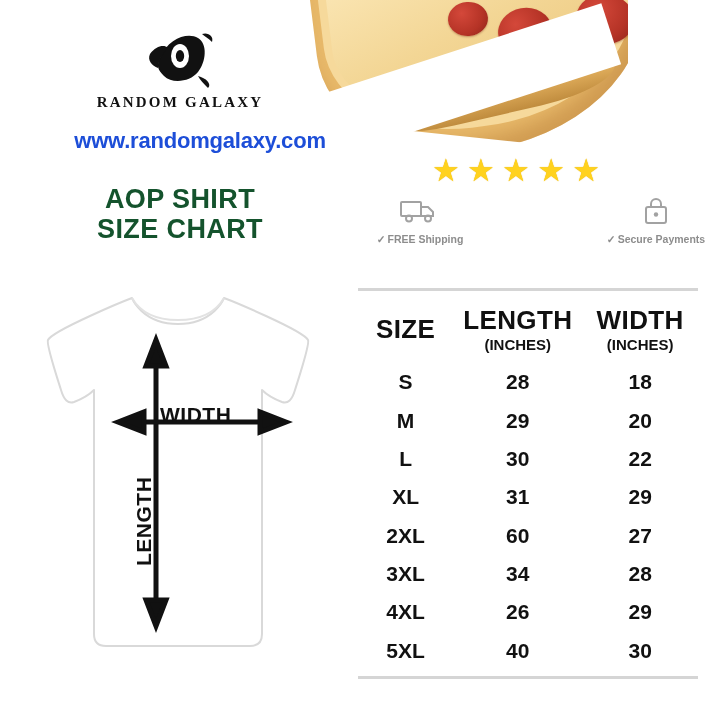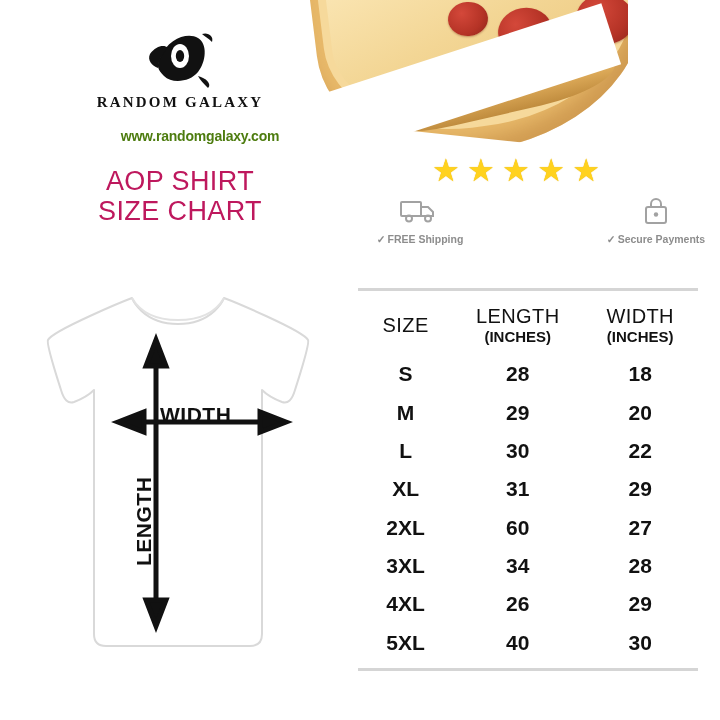--- a/index.html
+++ b/index.html
@@ -94,31 +94,31 @@
   }
   .brand-name {
     font-size: 15px;
     font-weight: bold;
     letter-spacing: 2.2px;
     color: #111;
     font-family: "Liberation Serif", serif;
   }
   .brand-url {
     margin-top: 17px;
-    font-size: 14px;
+    font-size: 22px;
     font-weight: bold;
-    color: #4d7c0f;
+    color: #1d4ed8;
     letter-spacing: -0.2px;
     padding-left: 40px;
   }
   .chart-title {
-    margin-top: 22px;
+    margin-top: 30px;
     font-size: 27px;
-    font-weight: normal;
-    color: #be185d;
+    font-weight: bold;
+    color: #14532d;
     line-height: 1.12;
     letter-spacing: 0.4px;
   }
 
   
   .stars {
     position: absolute;
     top: 155px; left: 432px;
     width: 168px;
     display: flex;
@@ -182,21 +182,21 @@
     top: 288px; left: 358px;
     width: 340px;
   }
   .rule { height: 3px; background: #d5d5d5; width: 100%; }
   table { width: 100%; border-collapse: collapse; }
   th, td { text-align: center; color: #111; }
   th.col-size, td.col-size { width: 28%; }
   th.col-len,  td.col-len  { width: 38%; }
   th.col-wid,  td.col-wid  { width: 34%; }
   .th-main {
-    font-size: 20px; font-weight: normal; letter-spacing: 0.4px;
+    font-size: 26px; font-weight: bold; letter-spacing: 0.4px;
     padding-top: 14px;
   }
   .th-sub { font-size: 15px; font-weight: bold; padding-bottom: 10px; }
   td {
     font-size: 21px; font-weight: bold;
     padding: 7.2px 0;
   }
 </style>
 </head>
 <body>

